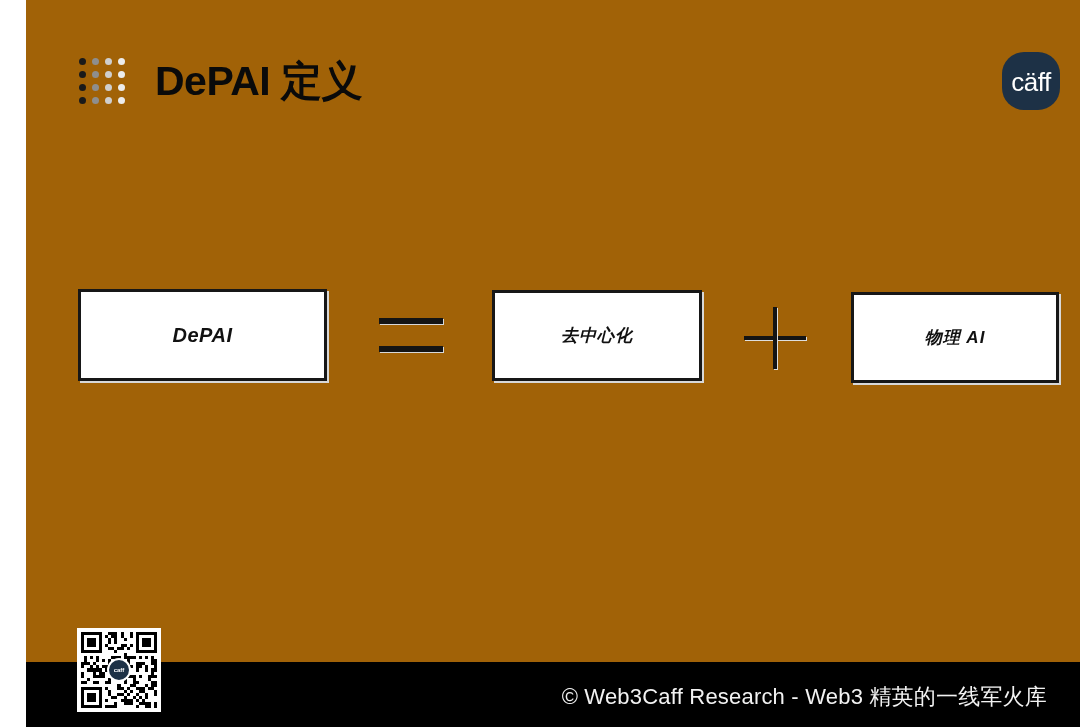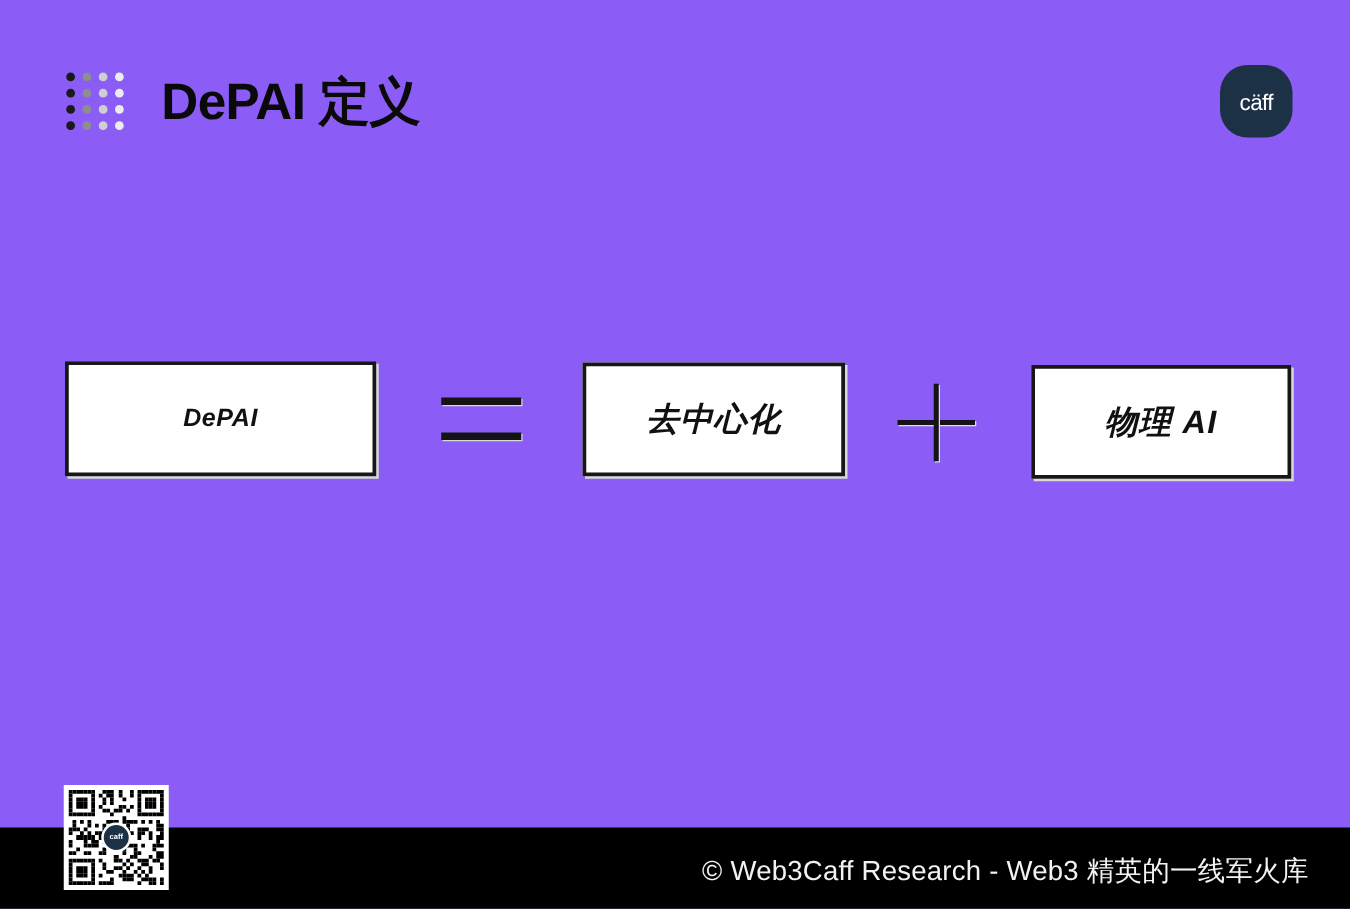--- a/index.html
+++ b/index.html
@@ -11,21 +11,22 @@
     height: 727px;
     background: #ffffff;
     font-family: "Liberation Sans", sans-serif;
     overflow: hidden;
     position: relative;
   }
 
   .slide {
     position: absolute;
     inset: 0;
-    background: #8b5cf6;
+    background: #a16207;
+    margin-left: 26px;
   }
 
   
   .dot-grid {
     position: absolute;
     left: 50px;
     top: 55px;
     width: 52px;
     height: 52px;
     display: grid;
@@ -68,21 +69,21 @@
     width: 58px;
     height: 58px;
     border-radius: 22px;
     background: #1d3146;
     display: flex;
     align-items: center;
     justify-content: center;
   }
   .brand-logo-text {
     color: #ffffff;
-    font-size: 18px;
+    font-size: 26px;
     font-weight: 500;
     letter-spacing: -0.5px;
     line-height: 1;
     position: relative;
     top: 1px;
   }
 
   
   .equation {
     position: absolute;
@@ -105,21 +106,21 @@
     box-sizing: border-box;
   }
   .concept-label {
     font-style: italic;
     font-weight: bold;
     color: #111111;
     font-size: 20px;
     letter-spacing: 0.5px;
     white-space: nowrap;
   }
-  .concept-label.cjk { font-size: 26px; letter-spacing: 1px; }
+  .concept-label.cjk { font-size: 17px; letter-spacing: 1px; }
 
   #box-depai { left: 52px;  top: 289px; width: 249px; height: 92px; }
   #box-decentralized { left: 466px; top: 290px; width: 210px; height: 91px; }
   #box-physical-ai  { left: 825px; top: 292px; width: 208px; height: 91px; justify-content: center; }
 
   
   #op-equals { left: 353px; top: 318px; width: 64px; height: 36px; }
   .equals-bar {
     position: absolute;
     left: 0;

